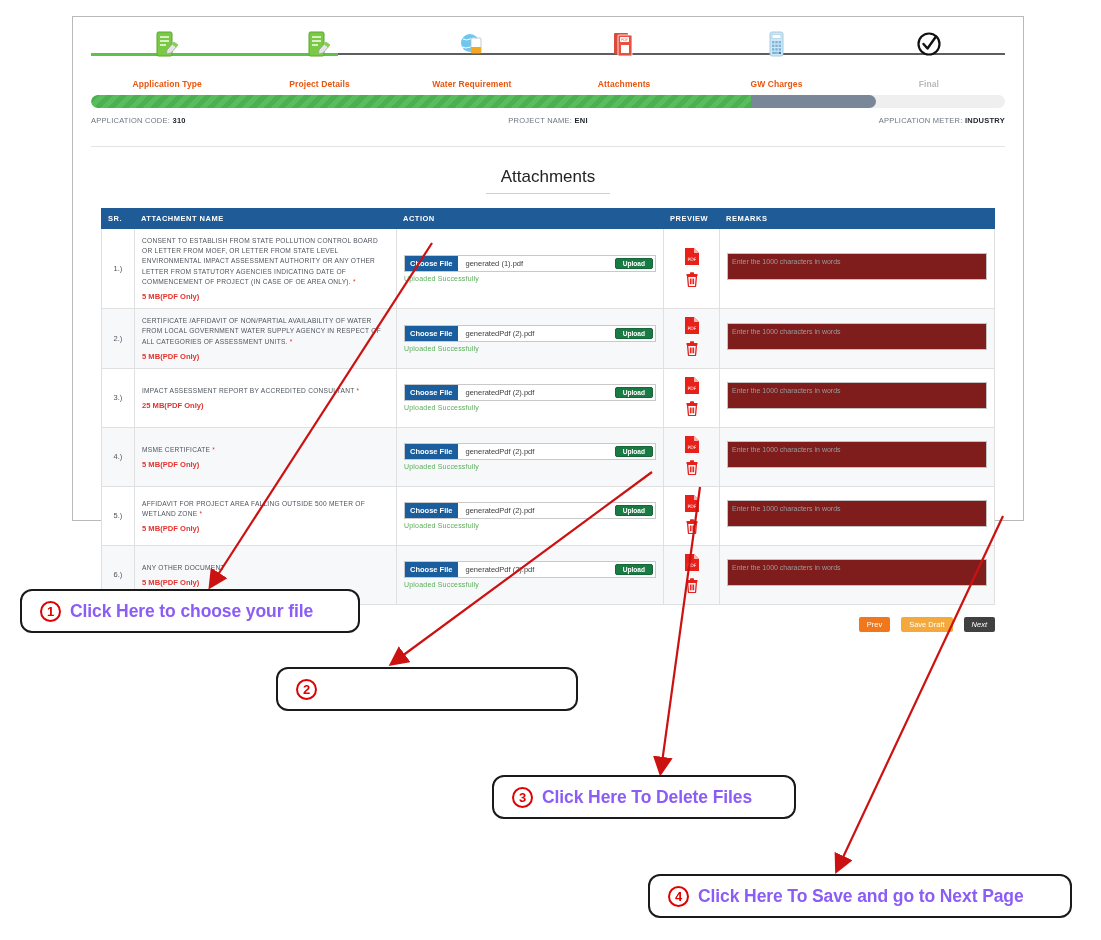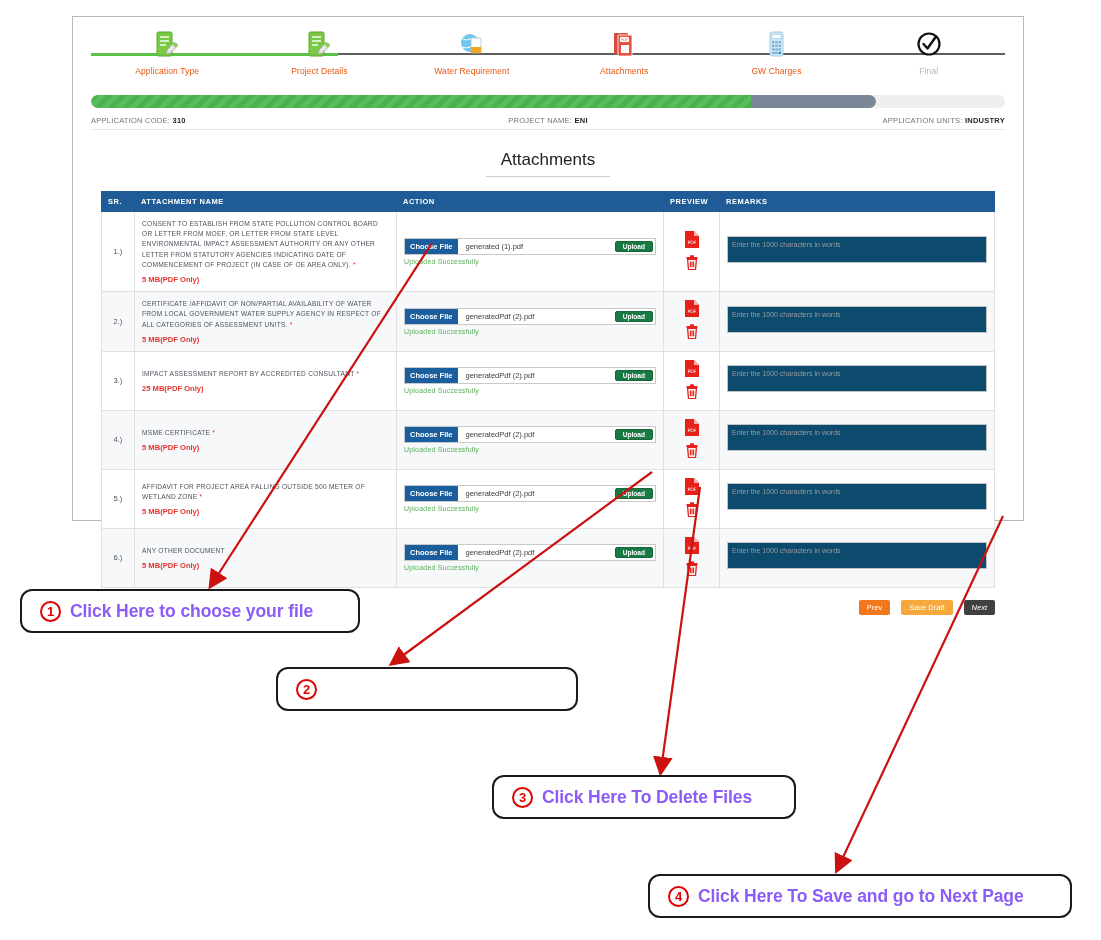--- a/index.html
+++ b/index.html
@@ -48,23 +48,23 @@
     flex-direction: column;
     align-items: center;
   }
   .step-icon {
     width: 34px; height: 34px;
     position: relative;
     z-index: 2;
     display: flex; align-items: center; justify-content: center;
   }
   .step-label {
-    margin-top: 5px;
+    margin-top: 18px;
     font-size: 8.5px;
-    font-weight: normal;
+    font-weight: bold;
     color: #e8560f;
     letter-spacing: .1px;
     white-space: nowrap;
   }
   .step.muted .step-label { color: #b9b9b9; }
 
   
   .progress-wrap {
     margin: 6px 18px 0 18px;
     height: 13px;
@@ -86,21 +86,21 @@
   }
 
   
   .meta {
     display: flex;
     margin: 8px 18px 0 18px;
     font-size: 7.5px;
     color: #6d7580;
     letter-spacing: .25px;
     border-bottom: 1px solid #e3e3e3;
-    padding-bottom: 4px;
+    padding-bottom: 21px;
   }
   .meta > div { flex: 1 1 0; }
   .meta .m-center { text-align: center; }
   .meta .m-right { text-align: right; }
   .meta b { color: #22272e; }
 
   
   .page-title {
     text-align: center;
     font-size: 17px;
@@ -210,21 +210,21 @@
 
   
   td.preview { text-align: center; }
   .pv-stack { display: inline-flex; flex-direction: column; align-items: center; gap: 2px; }
 
   
   .remarks-box {
     width: 100%;
     height: 27px;
     border: 1px solid #c3c3c3;
-    background: #0c4a6e;
+    background: #7f1d1d;
     font-size: 7px;
     color: #9b9b9b;
     font-family: "Liberation Sans", sans-serif;
     padding: 3px 4px;
     resize: none;
     line-height: 1.3;
   }
   .remarks-box::placeholder { color: #9b9b9b; }
 
   
@@ -411,21 +411,21 @@
   <div class="meta">
     <div>
       <span>APPLICATION CODE:</span>
       <b>310</b>
     </div>
     <div class="m-center">
       <span>PROJECT NAME:</span>
       <b>ENI</b>
     </div>
     <div class="m-right">
-      <span>APPLICATION UNITS:</span>
+      <span>APPLICATION METER:</span>
       <b>INDUSTRY</b>
     </div>
   </div>
 
   <div class="page-title">Attachments</div>
   <div class="title-rule"></div>
 
   <div class="tbl-wrap">
     <table class="attach">
       <thead>

